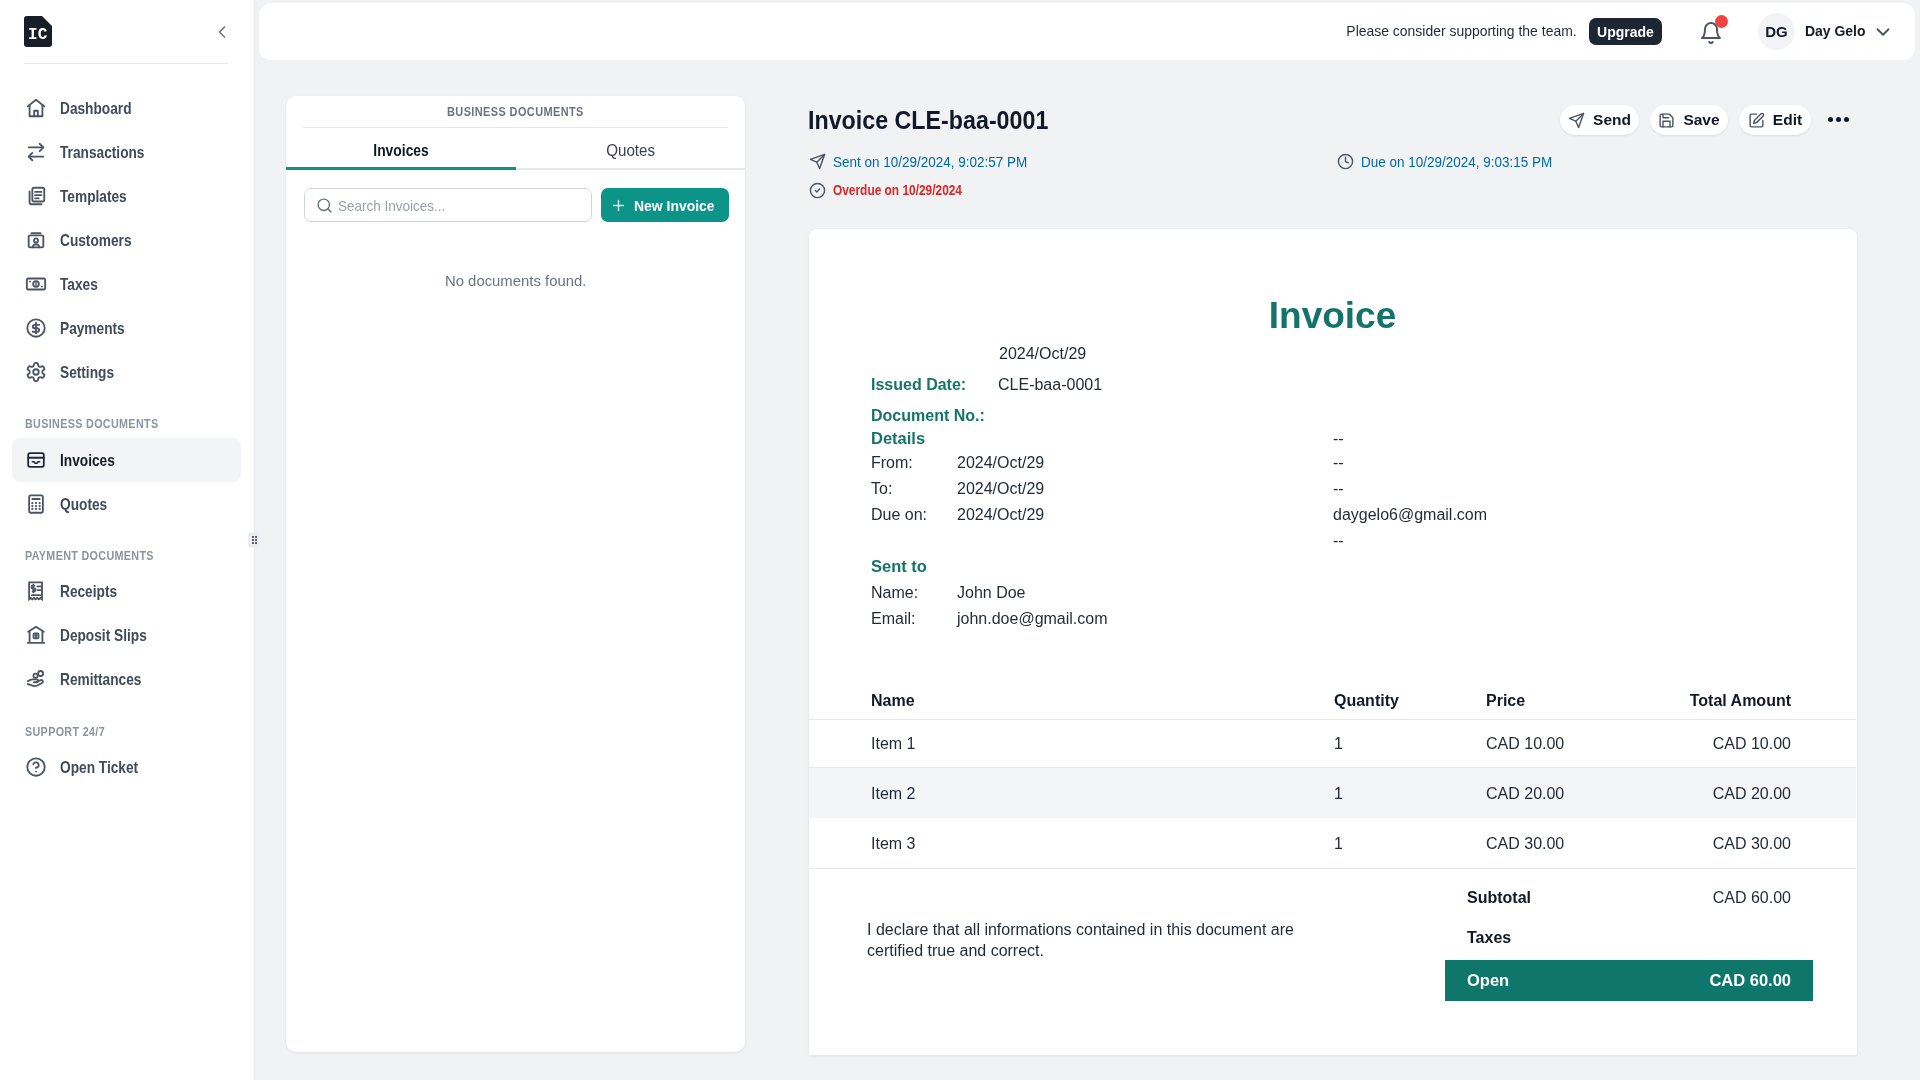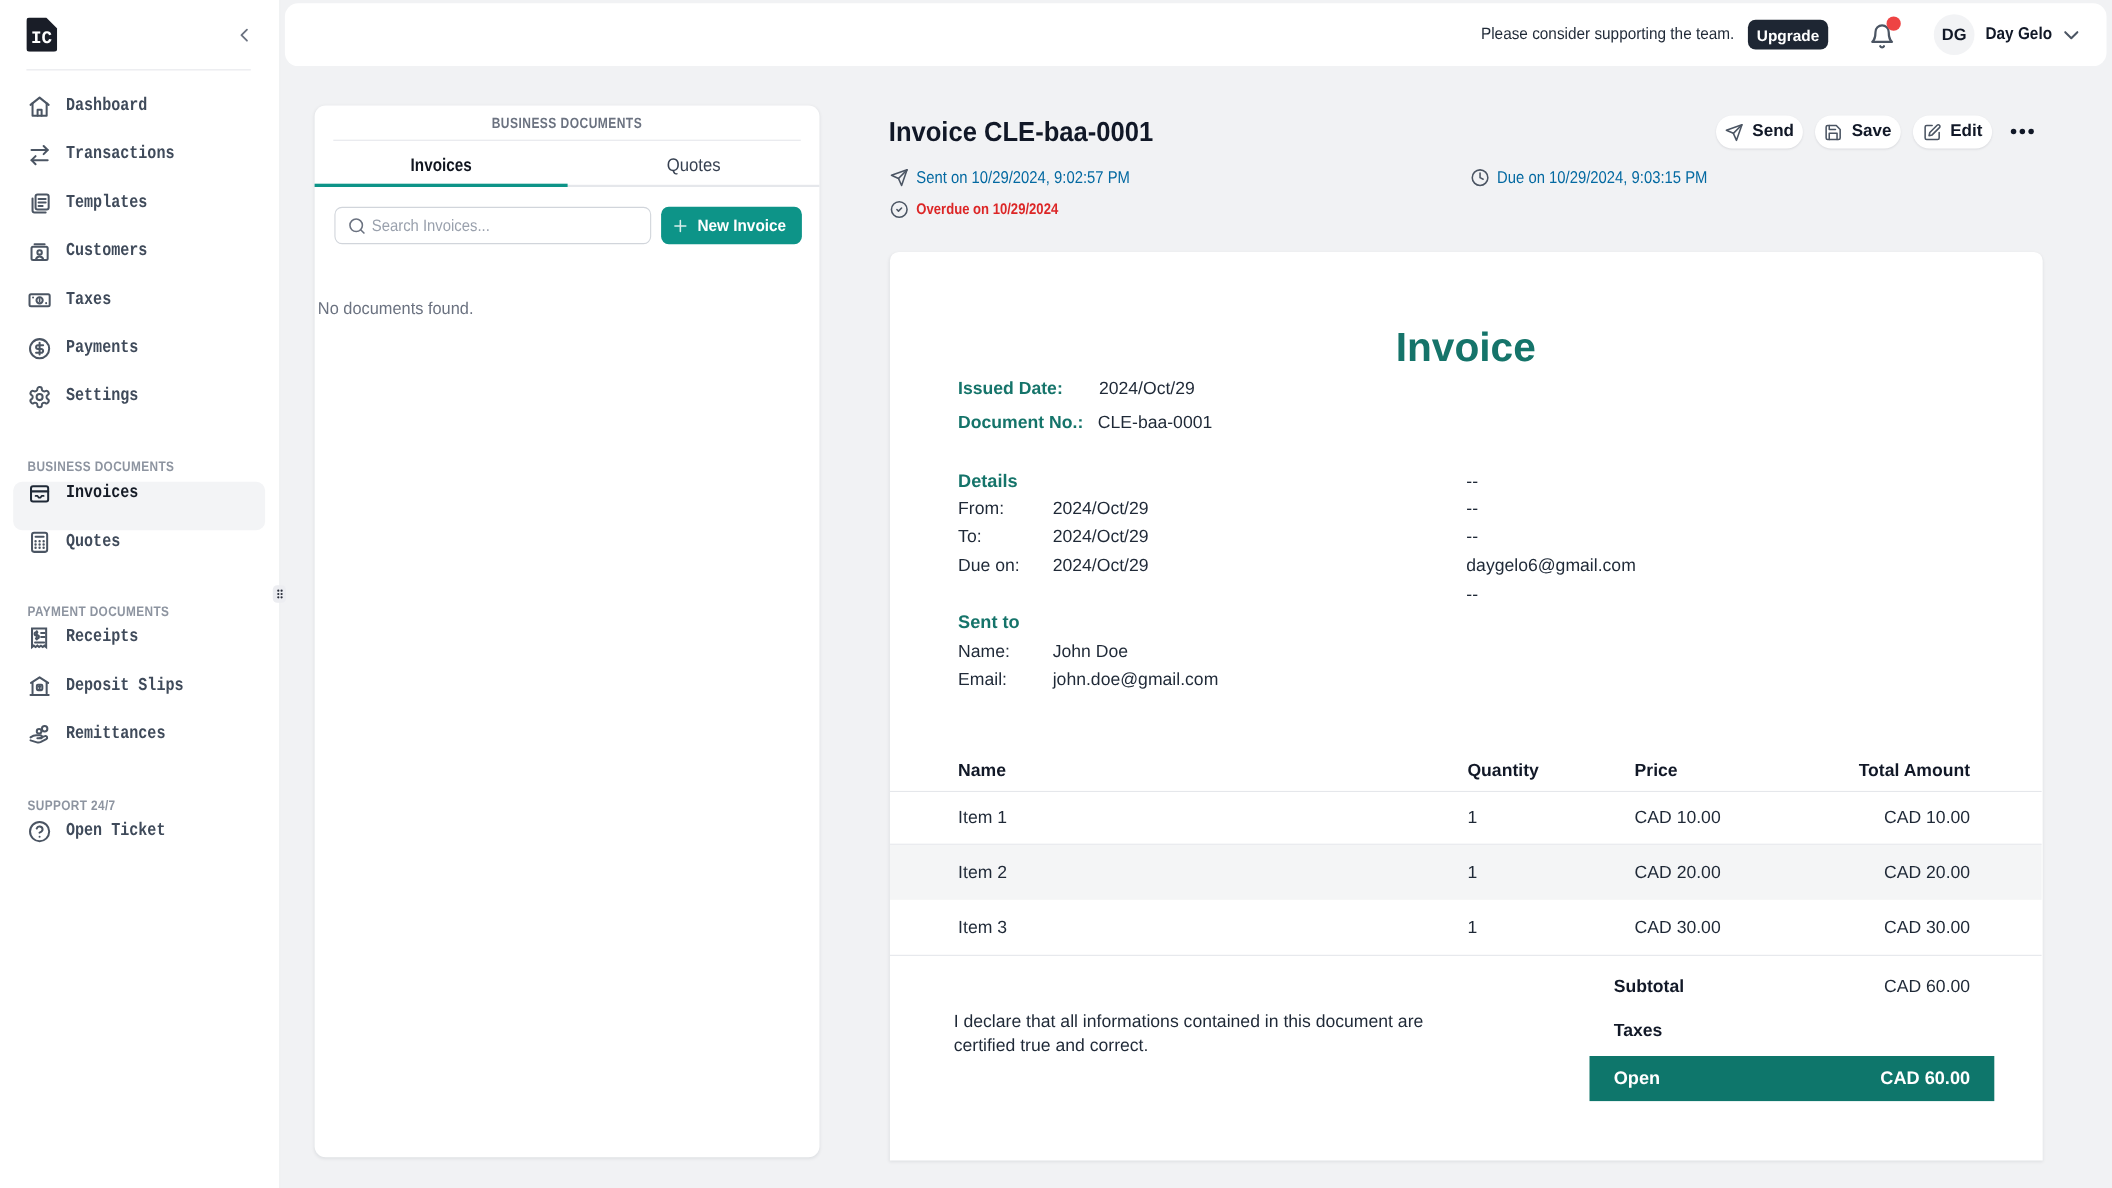--- a/index.html
+++ b/index.html
@@ -5,21 +5,21 @@
   * { margin:0; padding:0; box-sizing:border-box; }
   html,body { width:1920px; height:1080px; overflow:hidden; }
   body { font-family:"Liberation Sans", sans-serif; background:#f1f2f4; position:relative; color:#111827; }
   svg { display:block; }
 
   
   #sidebar { position:absolute; left:0; top:0; width:255px; height:1080px; background:#fff; border-right:1px solid #e7e9ec; }
   #logo { position:absolute; left:24px; top:16px; width:28px; height:31px; }
   #collapse { position:absolute; left:212px; top:22px; color:#6b7280; }
   #sidebar .divider { position:absolute; left:24px; top:63px; width:204px; height:1px; background:#e5e7eb; }
-  .nav-item { position:absolute; left:12px; width:229px; height:44px; display:flex; align-items:flex-start; padding-left:13px; border-radius:8px; color:#3f4a5a; font-size:16.5px; font-weight:700;font-family:Liberation Mono, monospace; }
+  .nav-item { position:absolute; left:12px; width:229px; height:44px; display:flex; align-items:center; padding-left:13px; border-radius:8px; color:#3f4a5a; font-size:16.5px; font-weight:700; }
   .nav-item svg { color:#4b5563; flex:0 0 auto; }
   .nav-item span { margin-left:13px; display:inline-block; transform:scaleX(0.83); transform-origin:0 50%; white-space:nowrap; }
   .nav-item.active { background:#f3f4f6; color:#151b26; }
   .nav-item.active svg { color:#1f2937; }
   .nav-label { position:absolute; left:25px; color:#8d94a0; font-size:12.5px; font-weight:700; letter-spacing:0.4px; transform:scaleX(0.86); transform-origin:0 50%; white-space:nowrap; }
 
   
   #topbar { position:absolute; left:259px; top:3px; width:1656px; height:57px; background:#fff; border-radius:12px; }
   .tb-text { position:absolute; top:22px; font-size:15px; color:#1f2937; transform:scaleX(0.93); transform-origin:100% 50%; white-space:nowrap; }
   #upgrade { position:absolute; left:1589px; top:18px; width:73px; height:27px; background:#1e2633; color:#fff; font-size:14px; font-weight:700; border-radius:7px; display:flex; align-items:center; justify-content:center; }
@@ -36,35 +36,35 @@
   .tab { position:absolute; top:141px; font-size:16.5px; }
   #tab1 { left:286px; width:230px; text-align:center; font-weight:700; color:#10151f; }
   #tab2 { left:516px; width:229px; text-align:center; font-weight:400; color:#374151; } #tab1 span { display:inline-block; transform:scaleX(0.84); } #tab2 span { display:inline-block; transform:scaleX(0.92); }
   #tab-base { position:absolute; left:286px; top:168px; width:459px; height:2px; background:#e5e7eb; }
   #tab-active { position:absolute; left:286px; top:167px; width:230px; height:3px; background:#0d9488; }
   #search { position:absolute; left:304px; top:188px; width:288px; height:34px; border:1px solid #d1d5db; border-radius:7px; background:#fff; }
   #search svg { position:absolute; left:11px; top:8px; color:#6b7280; }
   #search span { position:absolute; left:33px; top:8px; font-size:15px; color:#9aa1ad; transform:scaleX(0.9); transform-origin:0 50%; white-space:nowrap; }
   #new-btn { position:absolute; left:601px; top:188px; width:128px; height:34px; background:#0d9488; border-radius:7px; color:#fff; display:flex; align-items:center; justify-content:center; font-size:15px; font-weight:700; }
   #new-btn svg { margin-right:7px; } #new-btn b { font-weight:700; display:inline-block; transform:scaleX(0.93); transform-origin:0 50%; white-space:nowrap; }
-  #nodocs { position:absolute; left:286px; top:272px; width:459px; font-size:15.5px; color:#6b7280; } #nodocs span { display:inline-block; transform:scaleX(0.96); }
+  #nodocs { position:absolute; left:286px; top:272px; width:459px; text-align:center; font-size:15.5px; color:#6b7280; } #nodocs span { display:inline-block; transform:scaleX(0.96); }
 
   
   #inv-title { position:absolute; left:808px; top:106px; font-size:25px; font-weight:700; color:#111827; transform:scaleX(0.93); transform-origin:0 50%; white-space:nowrap; }
   .pill { position:absolute; top:105px; height:30px; background:#fff; border-radius:15px; box-shadow:0 1px 2px rgba(16,24,40,.1); display:flex; align-items:center; justify-content:center; font-size:15.5px; font-weight:700; color:#111827; }
   .pill svg { color:#4b5563; margin-right:8px; }
   #dots { position:absolute; left:1828px; top:117px; } #dots i { position:absolute; top:0; width:5px; height:5px; border-radius:50%; background:#111827; }
   .meta { position:absolute; font-size:15.5px; color:#0369a1; } .meta > span { display:inline-block; transform:scaleX(0.87); transform-origin:0 50%; white-space:nowrap; }
   .meta svg { position:absolute; left:-24px; top:0px; color:#4b5563; }
   #overdue { position:absolute; left:833px; top:182px; font-size:14px; font-weight:700; color:#dc2626; transform:scaleX(0.85); transform-origin:0 50%; white-space:nowrap; }
 
   
   #doc { position:absolute; left:809px; top:229px; width:1048px; height:826px; background:#fff; border-radius:8px 8px 0 0; box-shadow:0 1px 3px rgba(16,24,40,.08); overflow:hidden; }
   #doc-title { position:absolute; left:0; top:66px; width:1047px; text-align:center; font-size:37px; font-weight:700; color:#15746a; }
-  .lbl { position:absolute; font-weight:700; color:#15746a; font-size:16px; }
+  .lbl { position:absolute; font-weight:700; color:#15746a; font-size:16px;margin-top:31px; }
   .val { position:absolute; font-size:16px; color:#1f2937; }
   .hdr { position:absolute; font-weight:700; color:#15746a; font-size:16.5px; }
 
   
   .th { position:absolute; font-size:16px; font-weight:700; color:#111827; }
   .td { position:absolute; font-size:16px; color:#1f2937; }
   .tline { position:absolute; left:0; width:1047px; height:1px; background:#e5e7eb; }
   #row2bg { position:absolute; left:0; top:539px; width:1047px; height:50px; background:#f4f5f6; }
   #totband { position:absolute; left:636px; top:731px; width:368px; height:41px; background:#0e766b; }
   #totband .t1 { position:absolute; left:22px; top:11px; color:#fff; font-weight:700; font-size:16.5px; }

